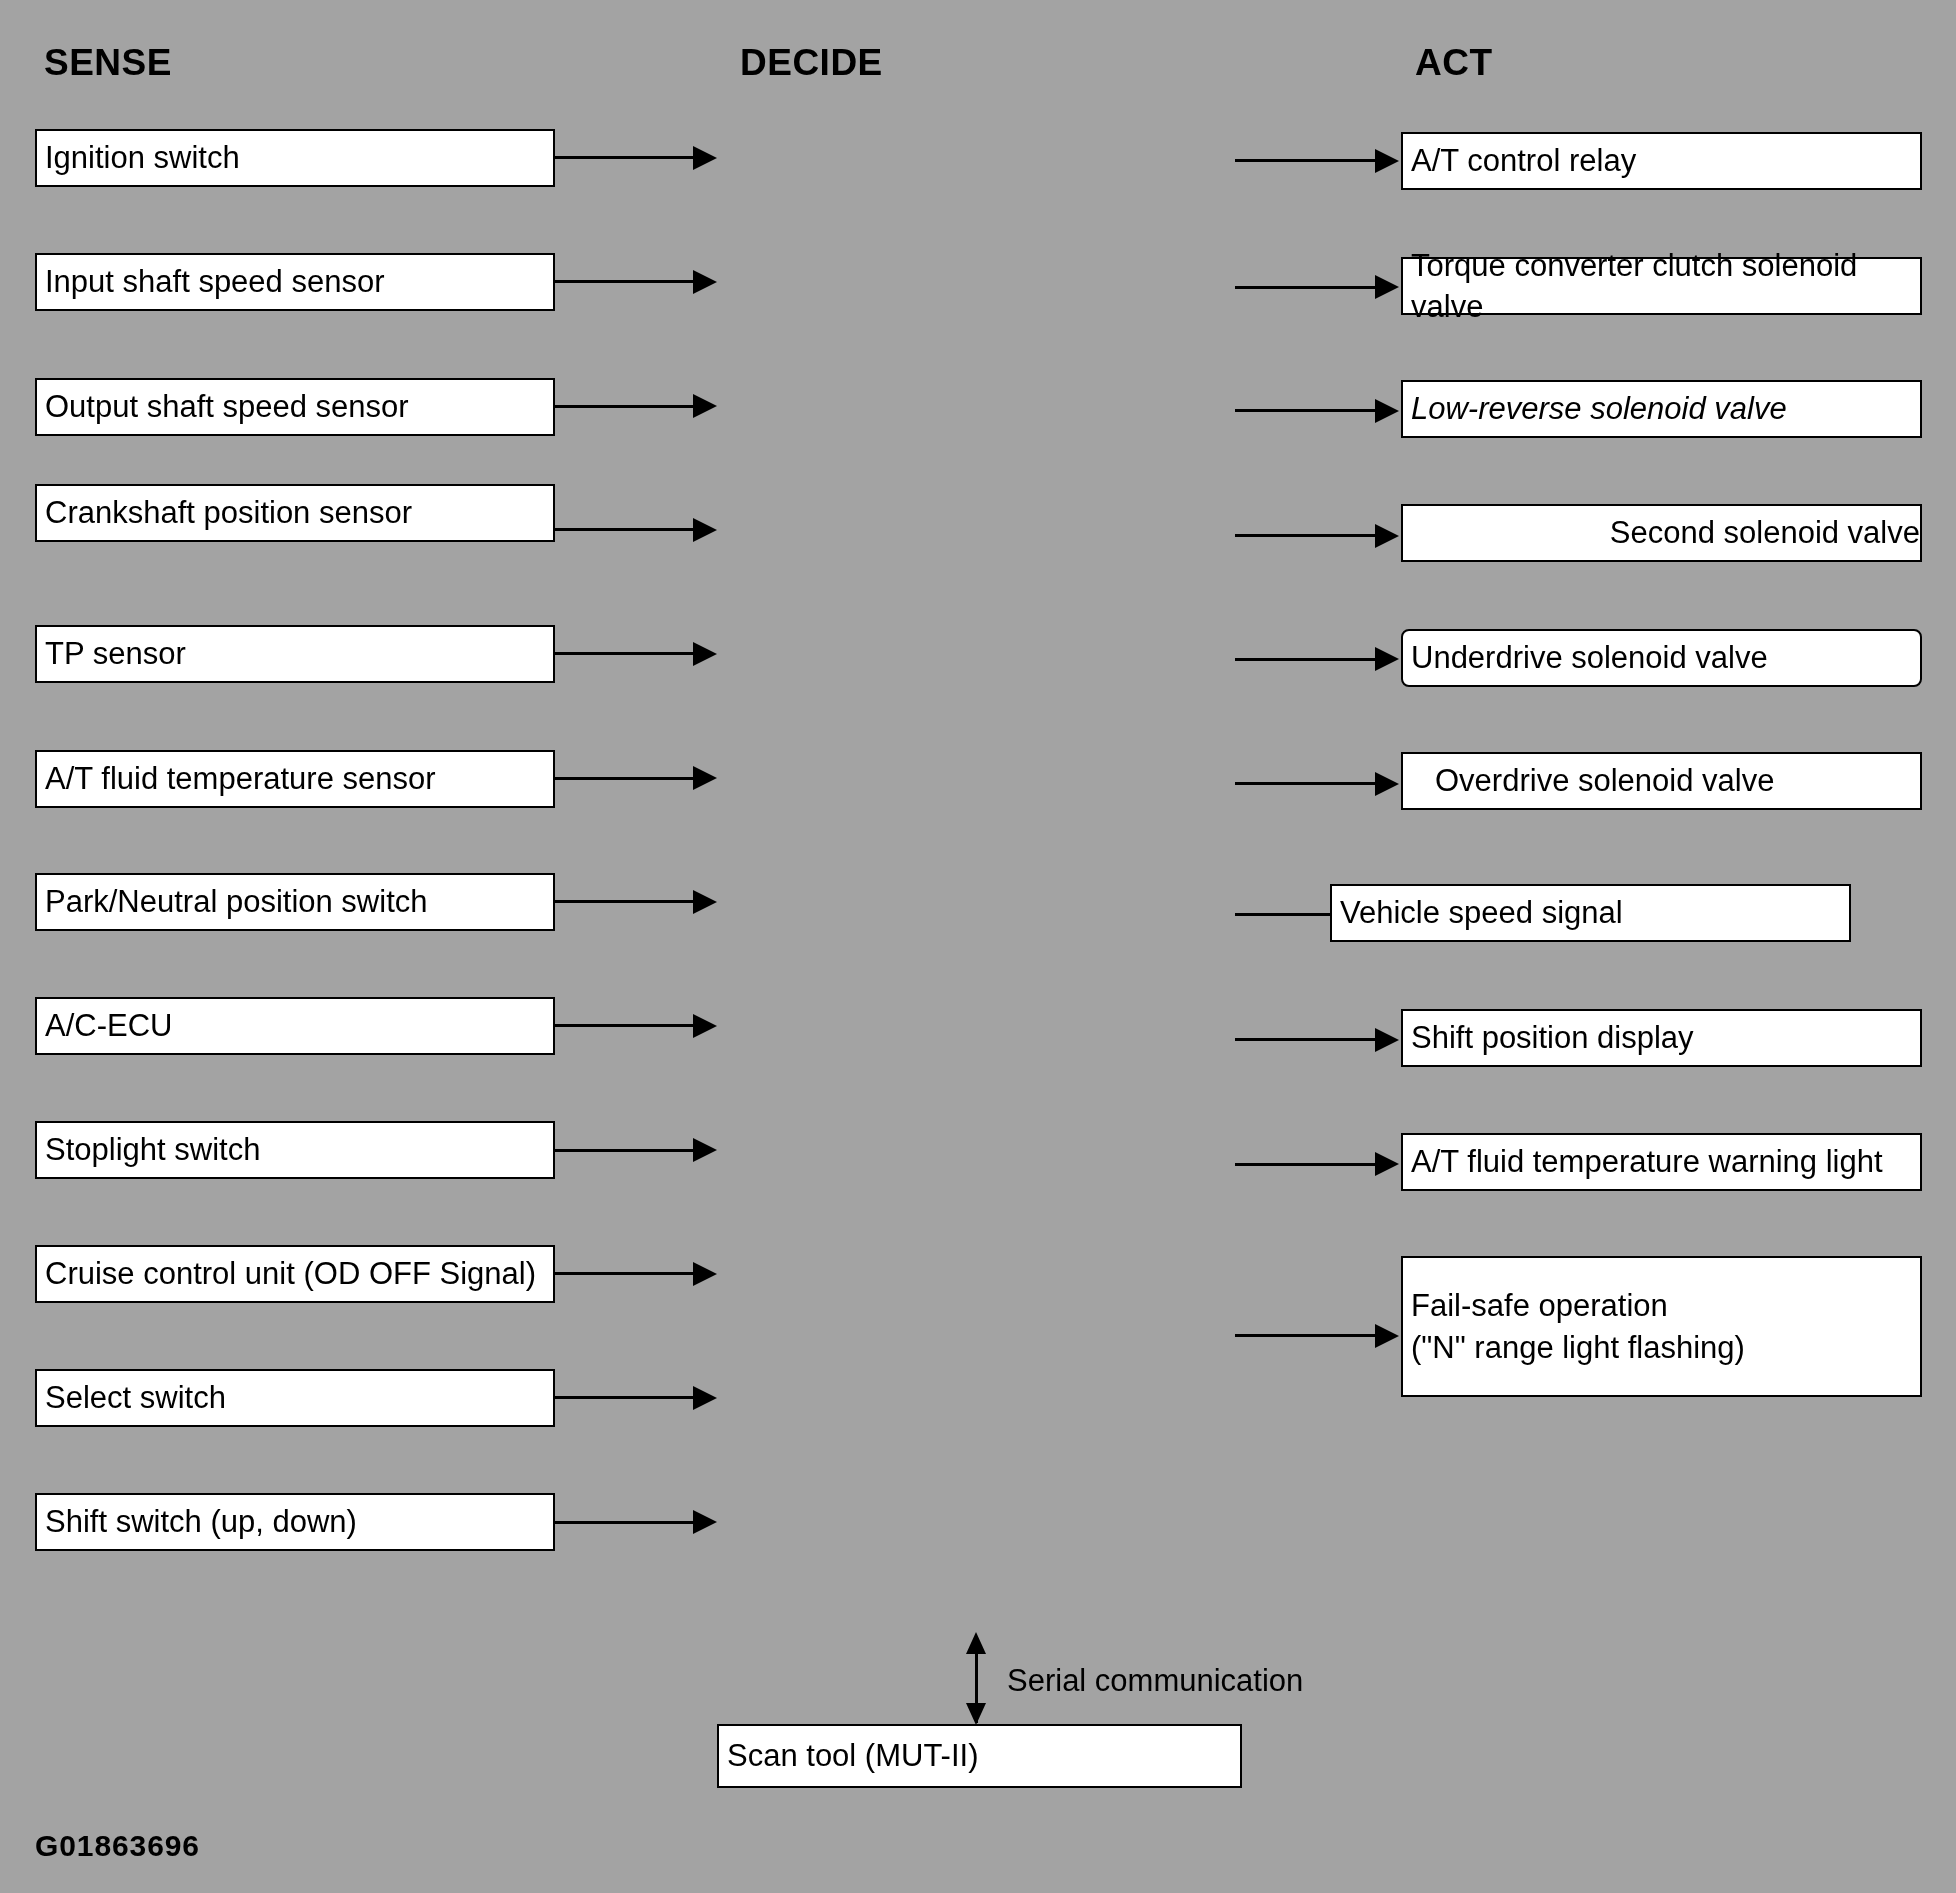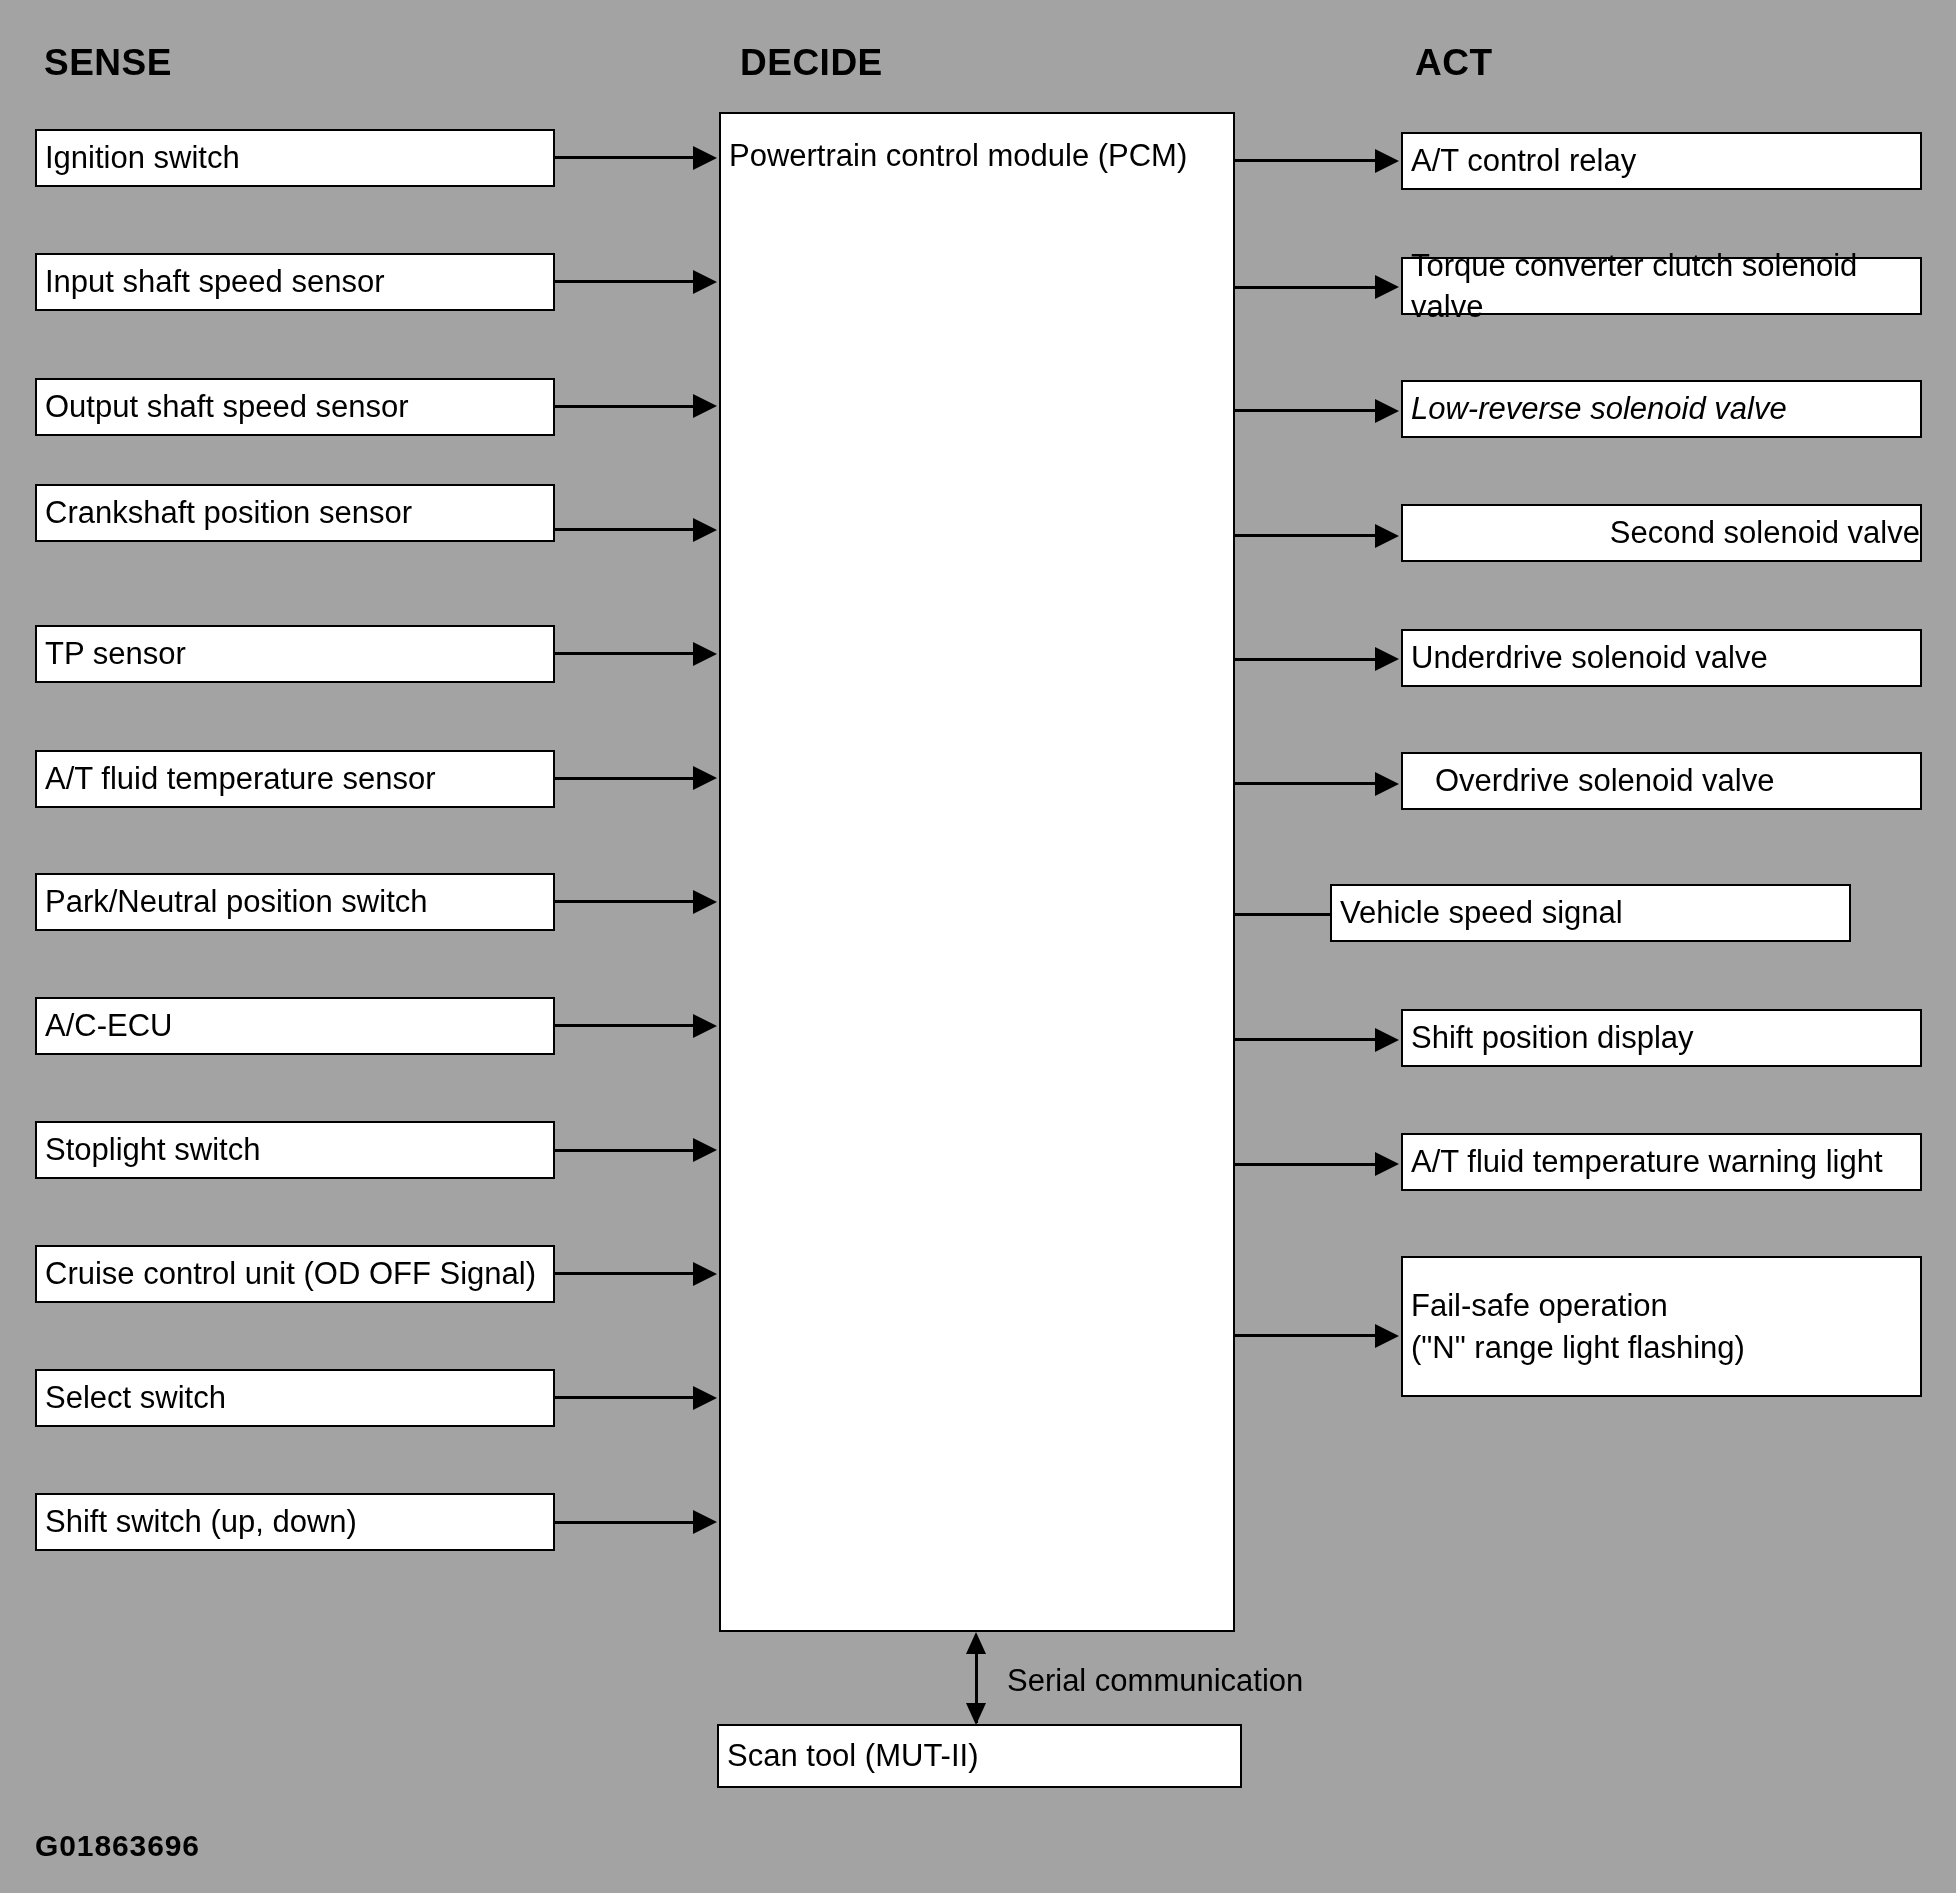--- a/index.html
+++ b/index.html
@@ -158,23 +158,20 @@
 
   <div class="conn h-line" style="left:555px; top:1272px; width:139px;"></div>
   <div class="arrow-r" style="left:693px; top:1262px;"></div>
 
   <div class="conn h-line" style="left:555px; top:1396px; width:139px;"></div>
   <div class="arrow-r" style="left:693px; top:1386px;"></div>
 
   <div class="conn h-line" style="left:555px; top:1521px; width:139px;"></div>
   <div class="arrow-r" style="left:693px; top:1510px;"></div>
 
-  <div class="node pcm" style="left:719px; top:112px; width:516px; height:1520px;">
-    <span class="lbl">Powertrain control module (PCM)</span>
-  </div>
 
   <div class="conn h-line" style="left:1235px; top:159px; width:141px;"></div>
   <div class="arrow-r" style="left:1375px; top:149px;"></div>
 
   <div class="conn h-line" style="left:1235px; top:286px; width:141px;"></div>
   <div class="arrow-r" style="left:1375px; top:275px;"></div>
 
   <div class="conn h-line" style="left:1235px; top:409px; width:141px;"></div>
   <div class="arrow-r" style="left:1375px; top:399px;"></div>
 
@@ -204,21 +201,21 @@
   </div>
   <div class="node" style="left:1401px; top:257px; width:521px; height:58px;">
     <span class="lbl">Torque converter clutch solenoid valve</span>
   </div>
   <div class="node" style="left:1401px; top:380px; width:521px; height:58px;font-style:italic;">
     <span class="lbl">Low-reverse solenoid valve</span>
   </div>
   <div class="node" style="left:1401px; top:504px; width:521px; height:58px;justify-content:flex-end;">
     <span class="lbl">Second solenoid valve</span>
   </div>
-  <div class="node" style="left:1401px; top:629px; width:521px; height:58px;">
+  <div class="node" style="left:1401px; top:629px; width:521px; height:58px;border-radius:8px;">
     <span class="lbl">Underdrive solenoid valve</span>
   </div>
   <div class="node" style="left:1401px; top:752px; width:521px; height:58px;">
     <span class="lbl" style="padding-left:32px;">Overdrive solenoid valve</span>
   </div>
   <div class="node" style="left:1330px; top:884px; width:521px; height:58px;">
     <span class="lbl">Vehicle speed signal</span>
   </div>
   <div class="node" style="left:1401px; top:1009px; width:521px; height:58px;">
     <span class="lbl">Shift position display</span>

